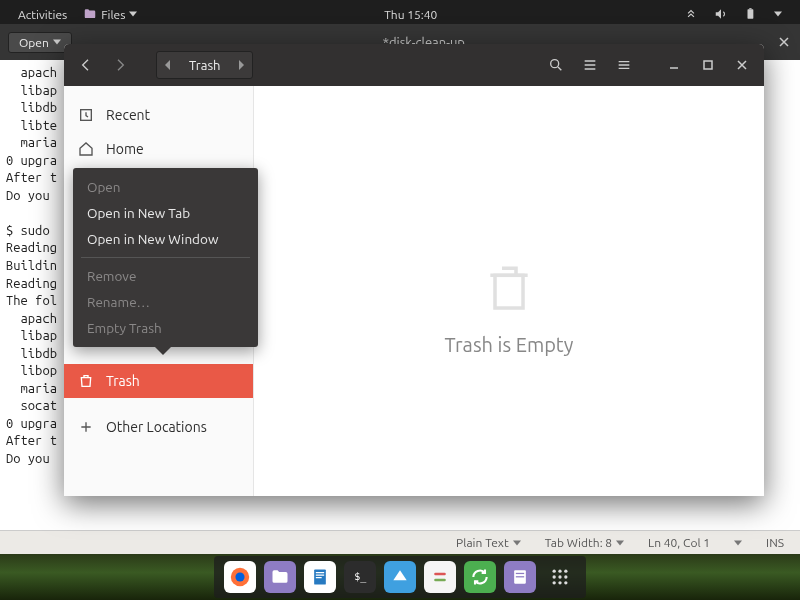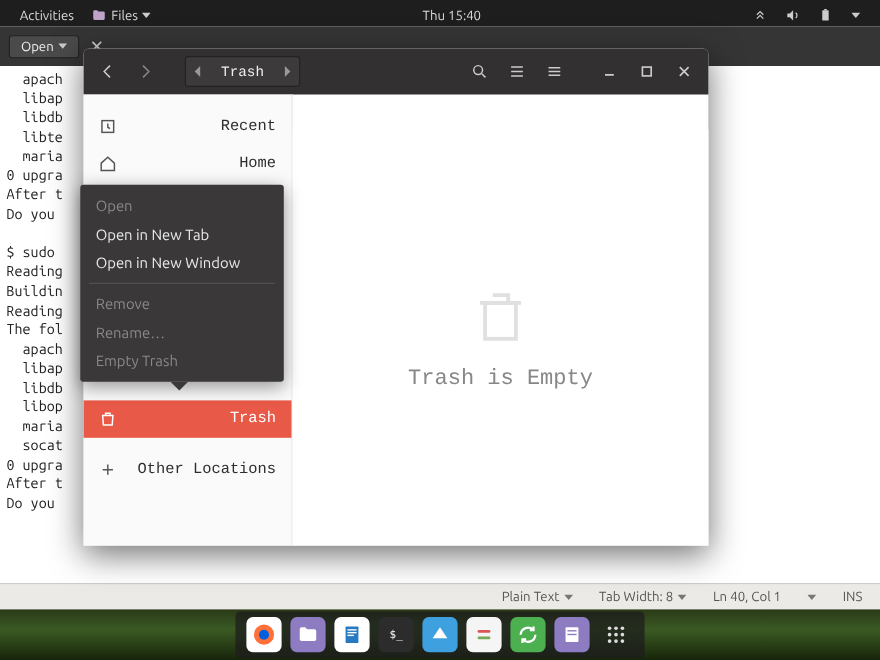--- a/index.html
+++ b/index.html
@@ -22,32 +22,32 @@
 .status-item { display: flex; align-items: center; gap: 4px; }
 
 
 .wall { position: absolute; left: 0; right: 0; bottom: 0; height: 46px; background: linear-gradient(0deg, #18240a 0%, #3a5a23 60%, #2b3a18 100%); }
 
 
 .dock { position: absolute; bottom: 2px; left: 50%; transform: translateX(-50%); height: 42px; background: rgba(30,30,30,0.75); border-radius: 4px; display: flex; align-items: center; gap: 8px; padding: 0 10px; }
 .dock-icon { width: 32px; height: 32px; border-radius: 6px; display: flex; align-items: center; justify-content: center; }
 
 
-.nautilus { position: absolute; left: 76px; top: 44px; width: 568px; height: 452px; background: #fff; border-radius: 5px 5px 0 0; box-shadow: 0 8px 30px rgba(0,0,0,0.55); overflow: visible; font-family: Liberation Mono, monospace; }
+.nautilus { position: absolute; left: 64px; top: 44px; width: 700px; height: 452px; background: #fff; border-radius: 5px 5px 0 0; box-shadow: 0 8px 30px rgba(0,0,0,0.55); overflow: visible; }
 .n-header { height: 42px; background: #323030; display: flex; align-items: center; padding: 0 8px; gap: 6px; border-radius: 5px 5px 0 0; }
 .n-btn { width: 28px; height: 28px; border-radius: 3px; display: flex; align-items: center; justify-content: center; color: #ccc; }
 .n-path { display: flex; align-items: center; background: #3c3a3a; border: 1px solid #222; border-radius: 3px; height: 28px; color: #eee; font-size: 13px; }
 .n-path-seg { padding: 0 10px; height: 100%; display: flex; align-items: center; }
 .n-path .caret { padding: 0 6px; color: #999; }
 .n-header .spacer { flex: 1; }
 .n-winctrl { width: 28px; height: 28px; display: flex; align-items: center; justify-content: center; color: #ccc; }
 
 .n-body { display: flex; height: calc(100% - 42px); }
 .n-sidebar { width: 190px; background: #fafafa; border-right: 1px solid #e5e5e5; padding-top: 12px; font-size: 14px; color: #2e2e2e; }
-.sb-item { height: 34px; display: flex; align-items: center; gap: 0; padding: 0 14px; justify-content: space-between; }
+.sb-item { height: 34px; display: flex; align-items: center; gap: 12px; padding: 0 14px; }
 .sb-item.active { background: #e95947; color: #fff; }
 .sb-sep { height: 12px; }
 .sb-icon { width: 16px; height: 16px; flex-shrink: 0; }
 
 .n-main { flex: 1; background: #fff; display: flex; flex-direction: column; align-items: center; justify-content: center; color: #888; margin-top: 32px; }
 .trash-icon { width: 56px; height: 56px; margin-bottom: 18px; opacity: 0.45; }
 .empty-text { font-size: 20px; color: #878787; font-weight: 400; }
 
 
 .ctx { position: absolute; left: 73px; top: 168px; width: 185px; background: #3a3838; color: #eee; border-radius: 3px; box-shadow: 0 4px 16px rgba(0,0,0,0.4); padding: 6px 0; font-size: 13.5px; }
@@ -100,20 +100,21 @@
 </div>
 
 <div class="gedit">
   <div class="gedit-header">
     <div class="gedit-open">
       <span>Open</span>
       <svg class="chev-down" viewBox="0 0 10 6" fill="#ccc">
           <path d="M0 0l5 6 5-6z"></path>
         </svg>
     </div>
+    <div class="gedit-title">*disk-clean-up</div>
     <div class="winbtn">
       <svg width="12" height="12" viewBox="0 0 12 12" stroke="#ccc" stroke-width="1.5">
           <path d="M2 2l8 8M10 2l-8 8"></path>
         </svg>
     </div>
   </div>
   <div class="gedit-body">  apach
   libap
   libdb
   libte

